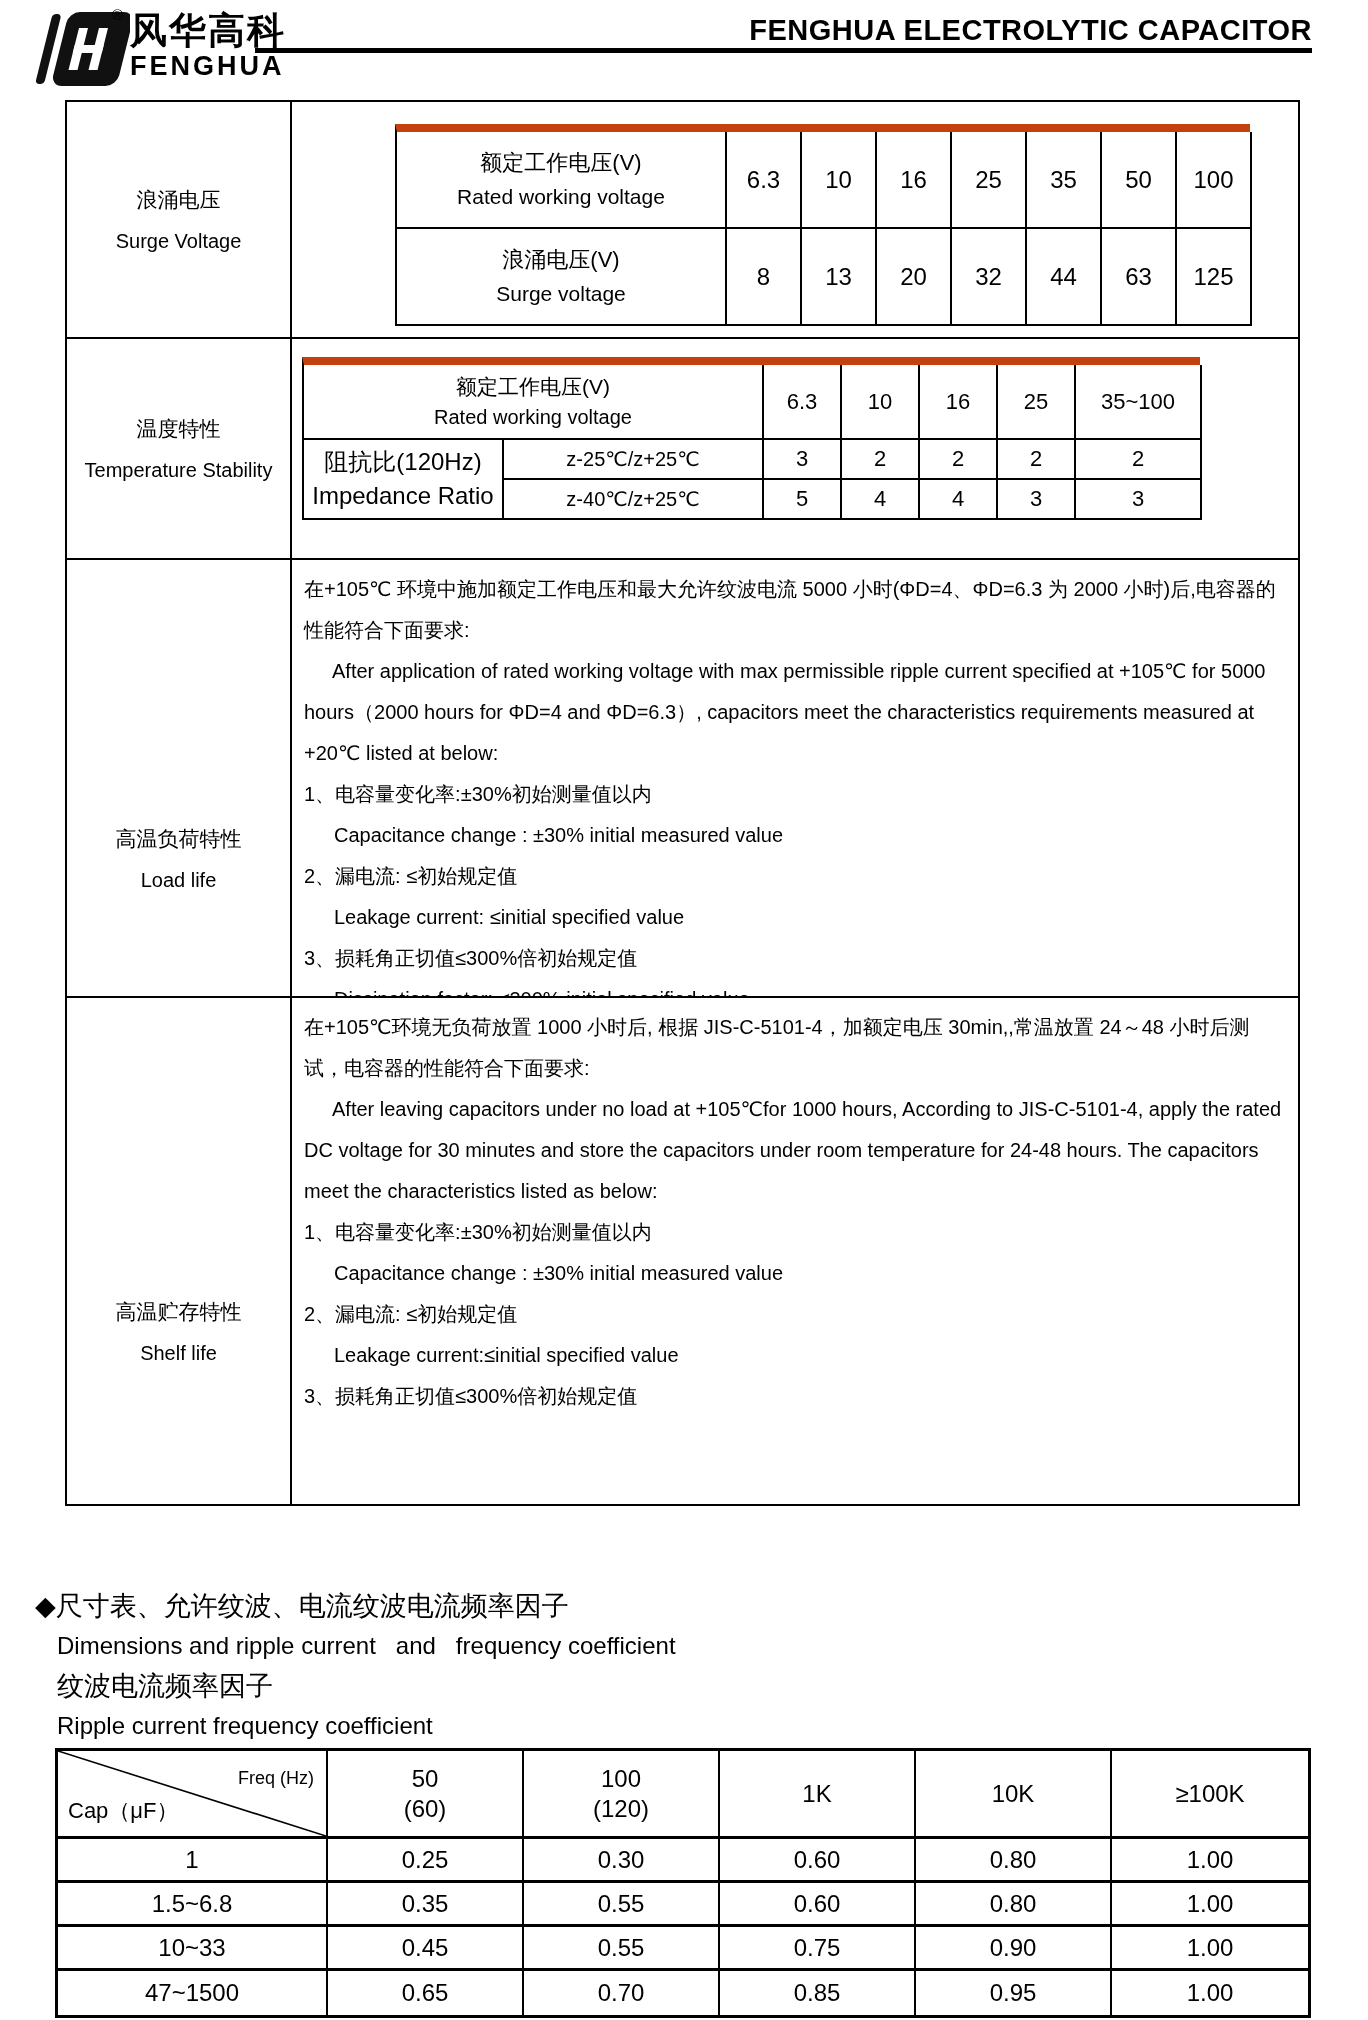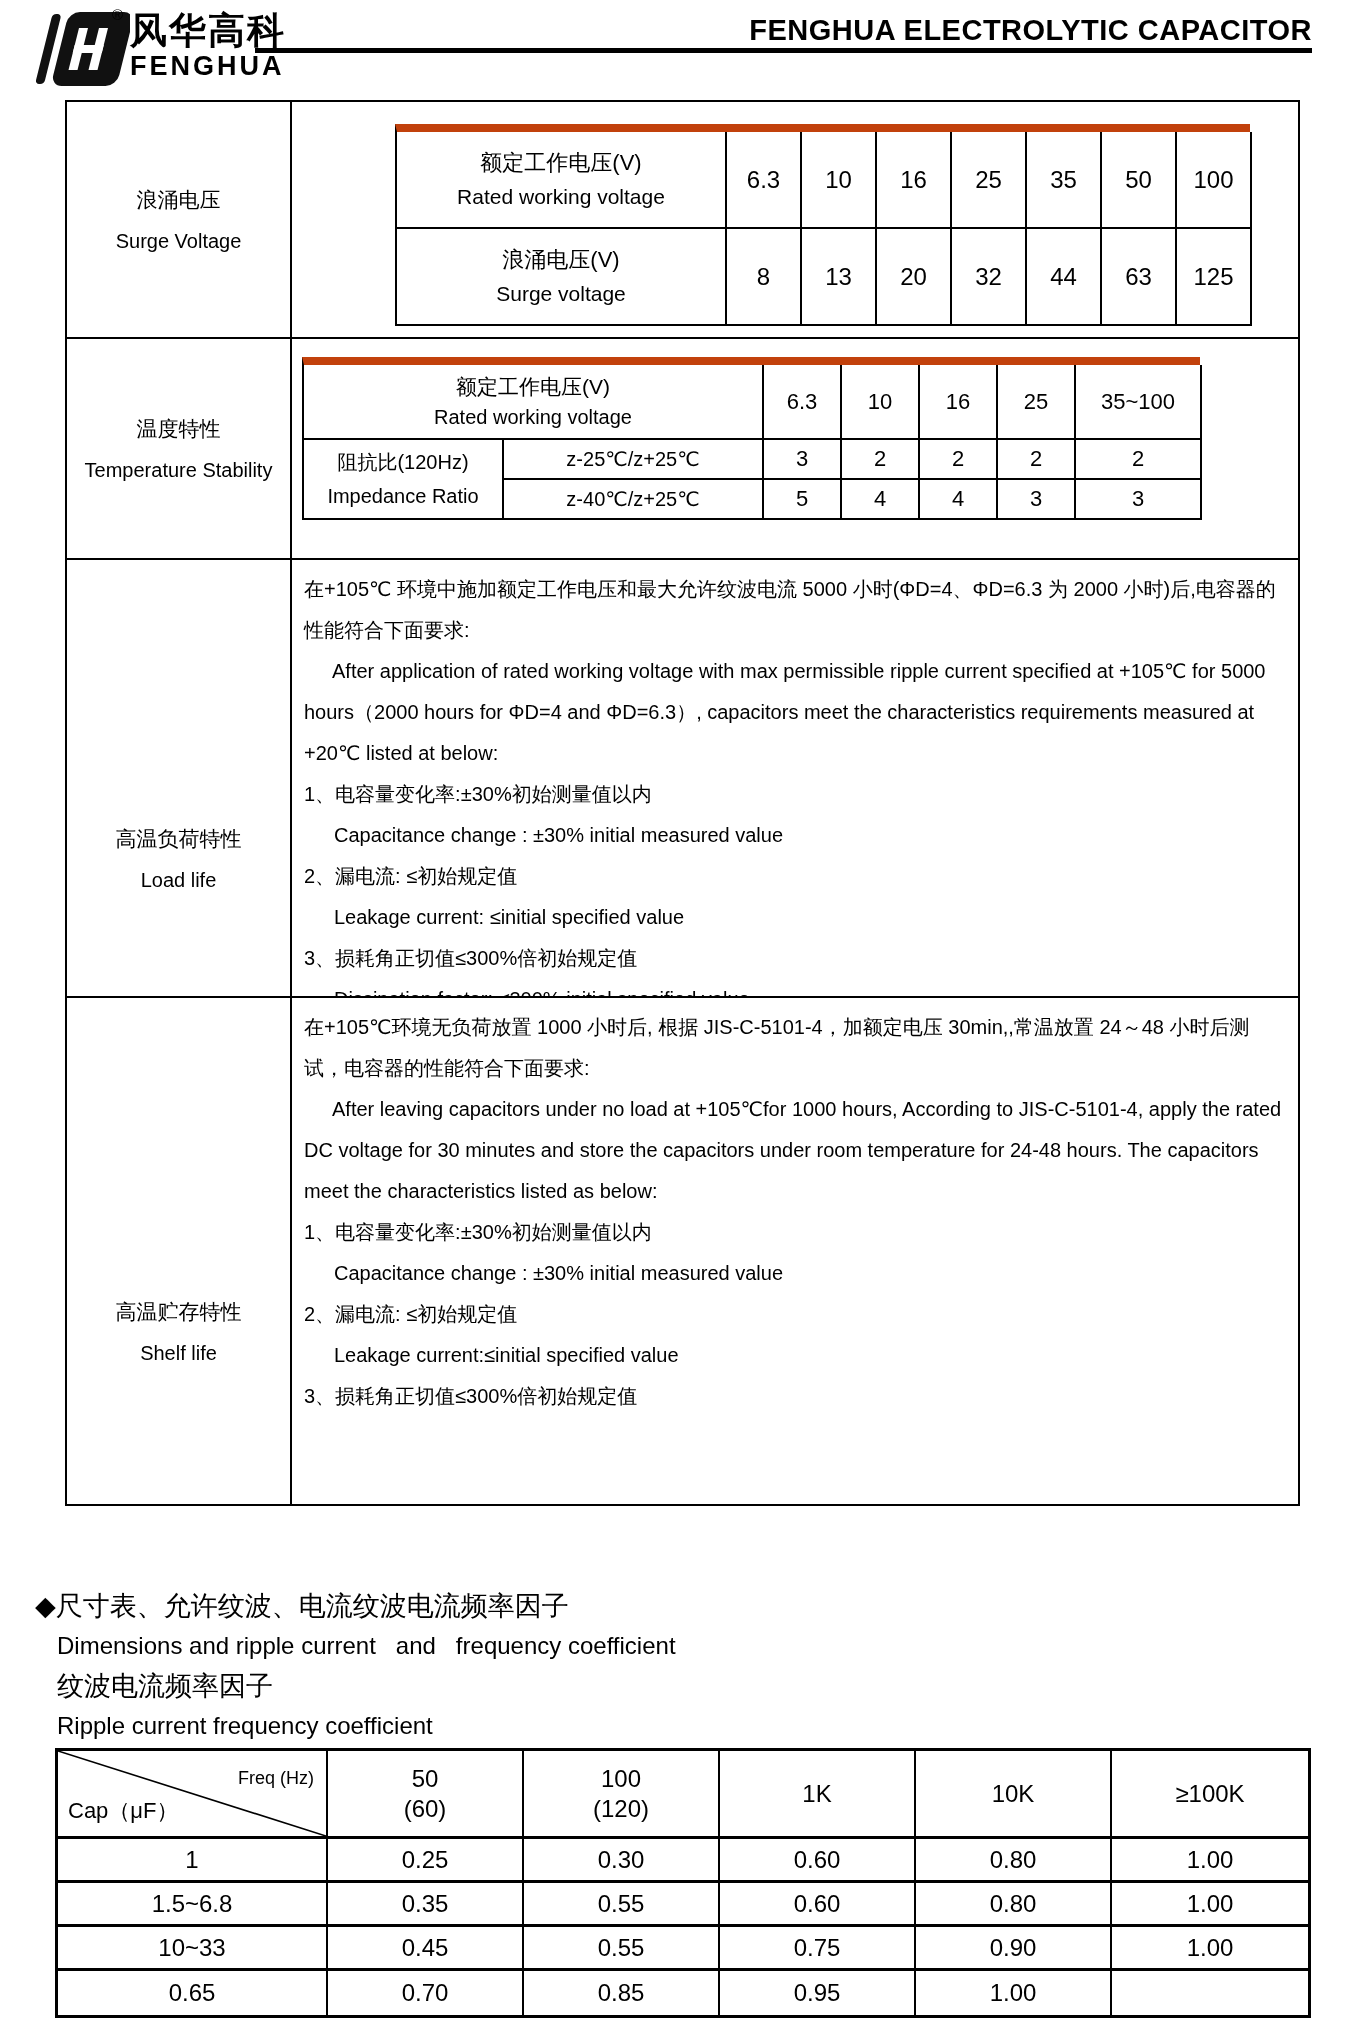--- a/index.html
+++ b/index.html
@@ -33,21 +33,21 @@
   .tbl .c{border-right:2px solid #000;border-bottom:2px solid #000;display:flex;flex-direction:column;
     align-items:center;justify-content:center;text-align:center;box-sizing:border-box;}
   .surge{grid-template-columns:330px repeat(7,75px);grid-template-rows:97px 97px;margin:22px 0 0 103px;width:855px;}
   .surge .hd{font-size:22px;line-height:34px;}
   .surge .hd .en{font-size:21px;}
   .surge .n{font-size:24px;}
   .temp{grid-template-columns:200px 260px 78px 78px 78px 78px 126px;grid-template-rows:75px 40px 40px;margin:18px 0 0 10px;width:898px;}
   .tp-head{grid-column:1 / 3;grid-row:1;font-size:21px;line-height:30px;}
   .tp-head .en{font-size:20px;}
   .temp .n{font-size:22px;}
-  .tp-ratio{grid-column:1;grid-row:2 / 4;font-size:20px;line-height:34px;}
+  .tp-ratio{grid-column:1;grid-row:2 / 4;font-size:24px;line-height:34px;}
   .temp .zl{font-size:20px;}
   
   .textblock{padding:9px 14px 0 12px;font-size:20px;line-height:41px;}
   .p-en{text-indent:28px;}
   .i-en{padding-left:30px;}
   
   .sec{position:absolute;left:35px;top:1586px;line-height:40px;}
   .sec .l1{font-size:27px;}
   .sec .l2{font-size:24px;margin-left:22px;white-space:pre;}
   .sec .l3{font-size:27px;margin-left:22px;}
@@ -250,18 +250,19 @@
   <div>0.80</div>
   <div>1.00</div>
 
   <div>10~33</div>
   <div>0.45</div>
   <div>0.55</div>
   <div>0.75</div>
   <div>0.90</div>
   <div>1.00</div>
 
+  <div>47~1500</div>
   <div>0.65</div>
   <div>0.70</div>
   <div>0.85</div>
   <div>0.95</div>
   <div>1.00</div>
 </div>
 
 </body></html>

